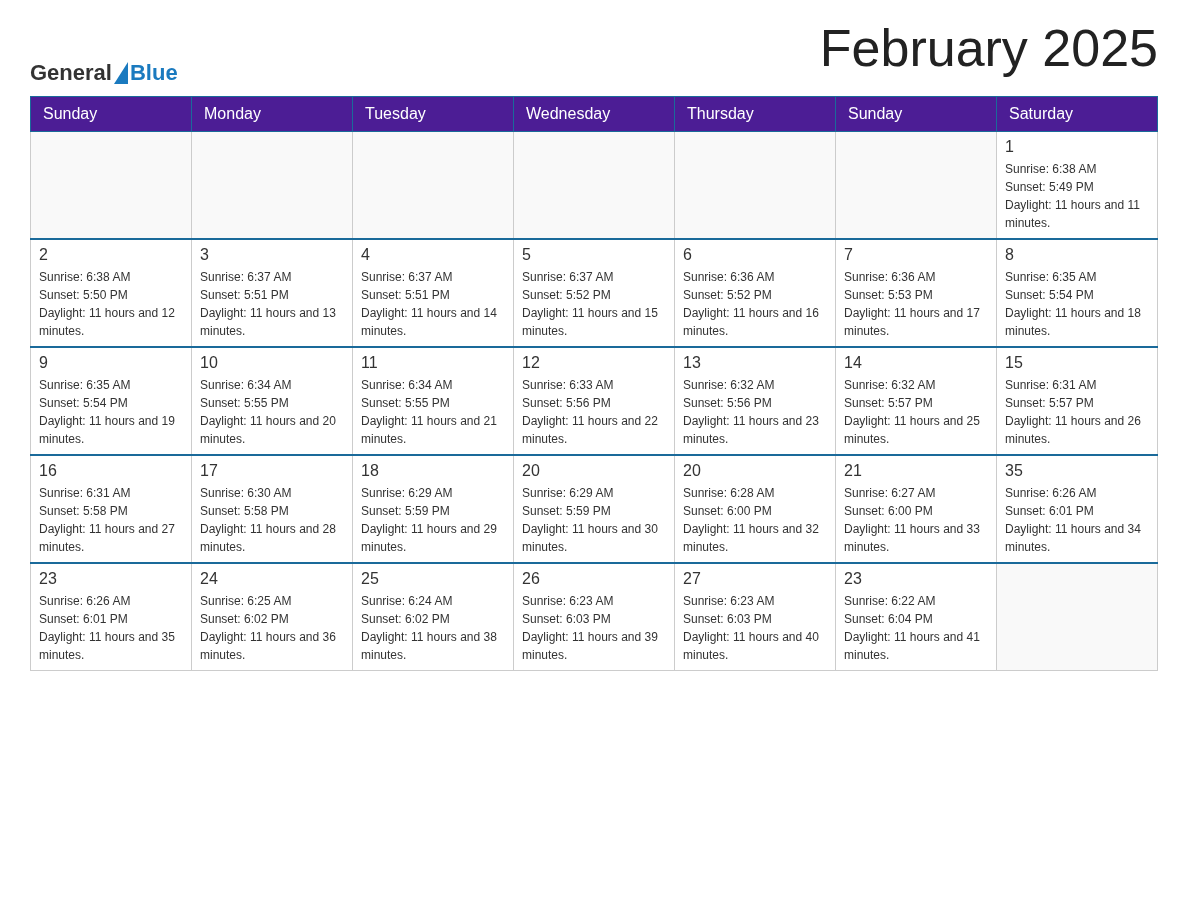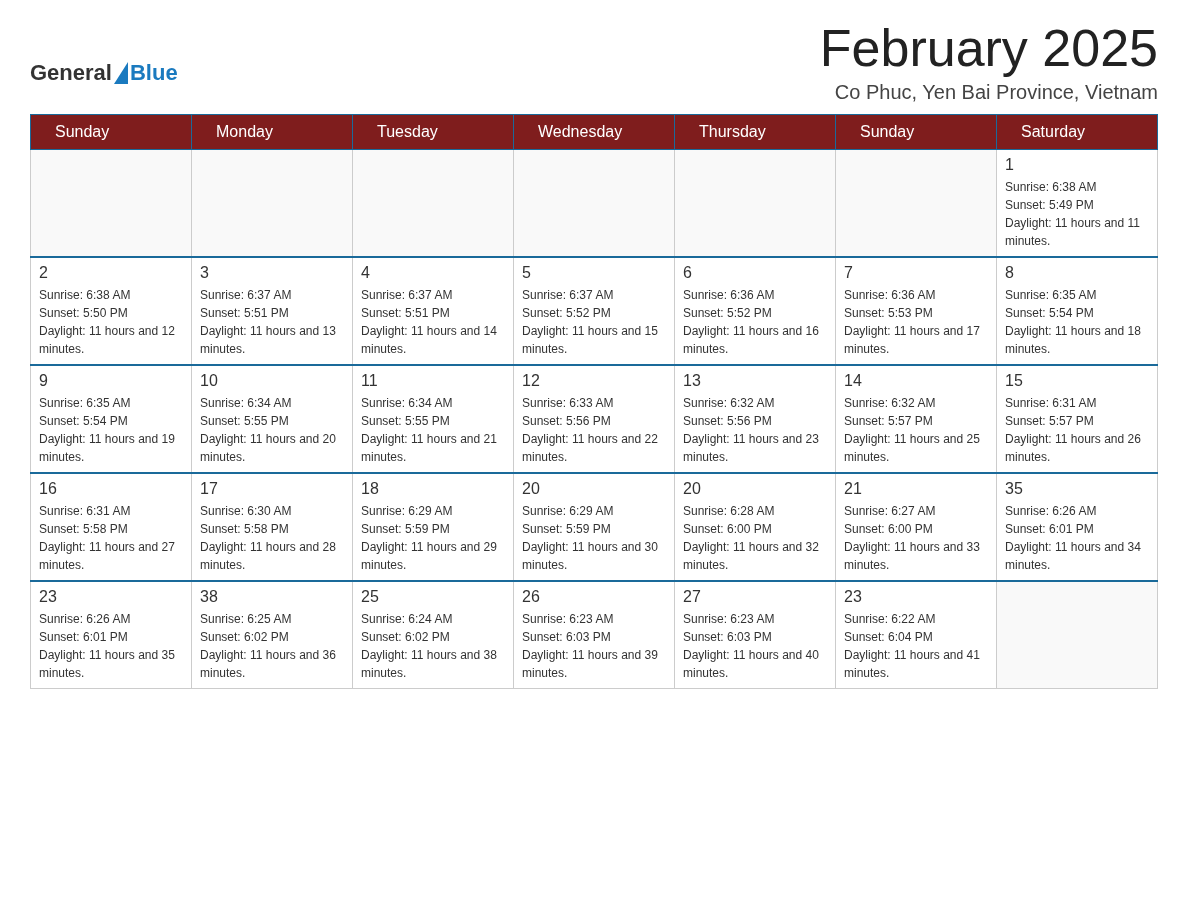--- a/index.html
+++ b/index.html
@@ -62,23 +62,23 @@
       font-size: 20px;
       color: #444;
       margin-top: 4px;
     }
     .calendar {
       width: 100%;
       border-collapse: collapse;
       margin-top: 10px;
     }
     .calendar th {
-      background-color: #7f1d1d;
+      background-color: #4c1d95;
       color: #fff;
-      padding: 8px 24px;
+      padding: 8px 12px;
       text-align: left;
       font-size: 16px;
       font-weight: normal;
       border: 1px solid #1a6a9a;
     }
     .calendar td {
       border: 1px solid #ccc;
       vertical-align: top;
       padding: 6px 8px;
       width: 14.28%;
@@ -110,21 +110,20 @@
     <div class="logo-text">
       <span class="logo-general">General</span>
       <div class="logo-blue-part">
         <div class="logo-triangle"></div>
         <span class="logo-blue">Blue</span>
       </div>
     </div>
   </div>
   <div class="title-area">
     <div class="month-title">February 2025</div>
-    <div class="location">Co Phuc, Yen Bai Province, Vietnam</div>
   </div>
 </div>
 
 <table class="calendar">
   <thead>
     <tr>
     <th>Sunday</th>
         <th>Monday</th>
         <th>Tuesday</th>
         <th>Wednesday</th>
@@ -235,21 +234,21 @@
           <div class="day-number">35</div>
           <div class="day-info">Sunrise: 6:26 AM<br>Sunset: 6:01 PM<br>Daylight: 11 hours and 34 minutes.</div>
         </td>
       </tr>
       <tr class="row-separator">
         <td>
           <div class="day-number">23</div>
           <div class="day-info">Sunrise: 6:26 AM<br>Sunset: 6:01 PM<br>Daylight: 11 hours and 35 minutes.</div>
         </td>
         <td>
-          <div class="day-number">38</div>
+          <div class="day-number">24</div>
           <div class="day-info">Sunrise: 6:25 AM<br>Sunset: 6:02 PM<br>Daylight: 11 hours and 36 minutes.</div>
         </td>
         <td>
           <div class="day-number">25</div>
           <div class="day-info">Sunrise: 6:24 AM<br>Sunset: 6:02 PM<br>Daylight: 11 hours and 38 minutes.</div>
         </td>
         <td>
           <div class="day-number">26</div>
           <div class="day-info">Sunrise: 6:23 AM<br>Sunset: 6:03 PM<br>Daylight: 11 hours and 39 minutes.</div>
         </td>

